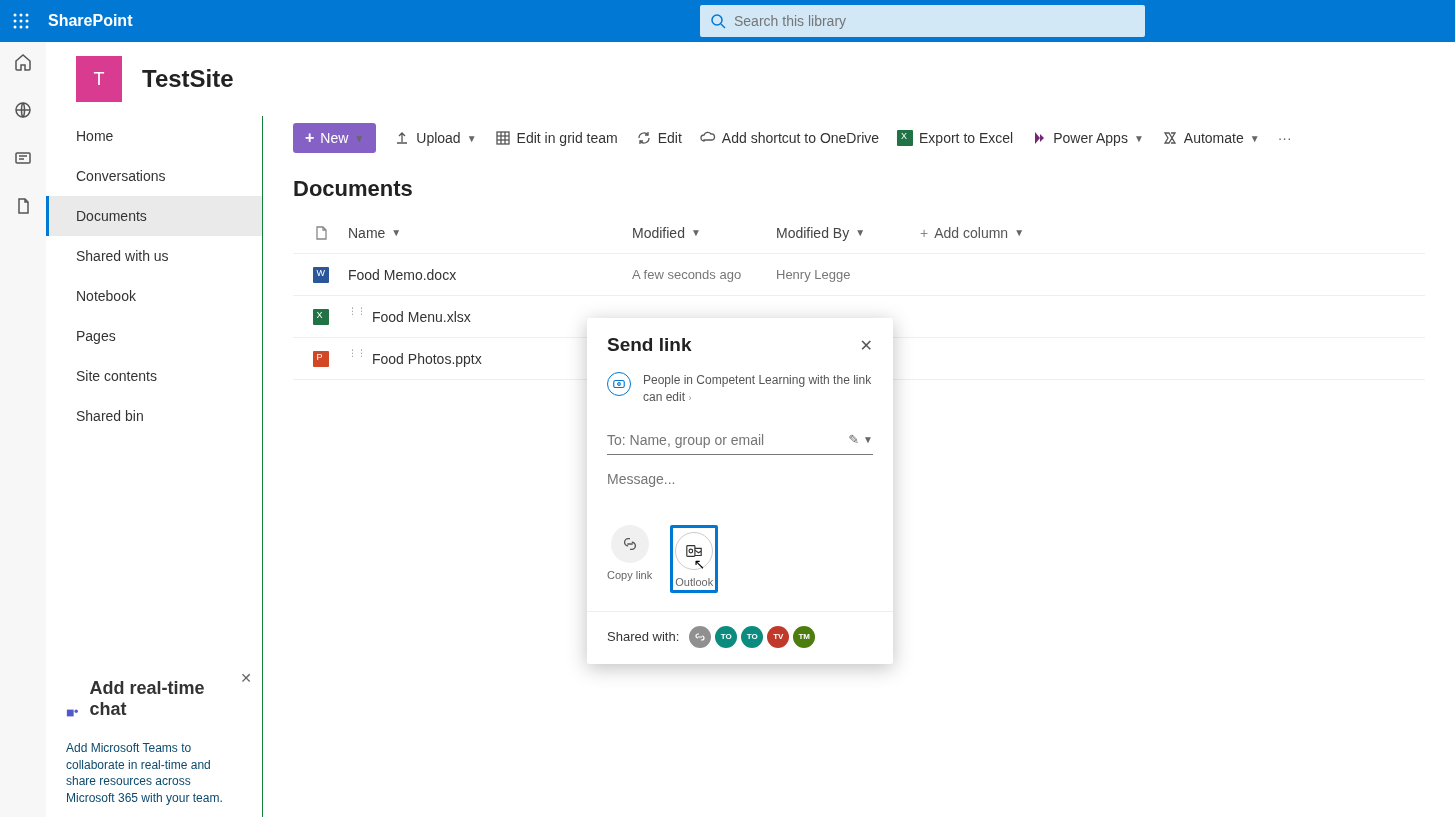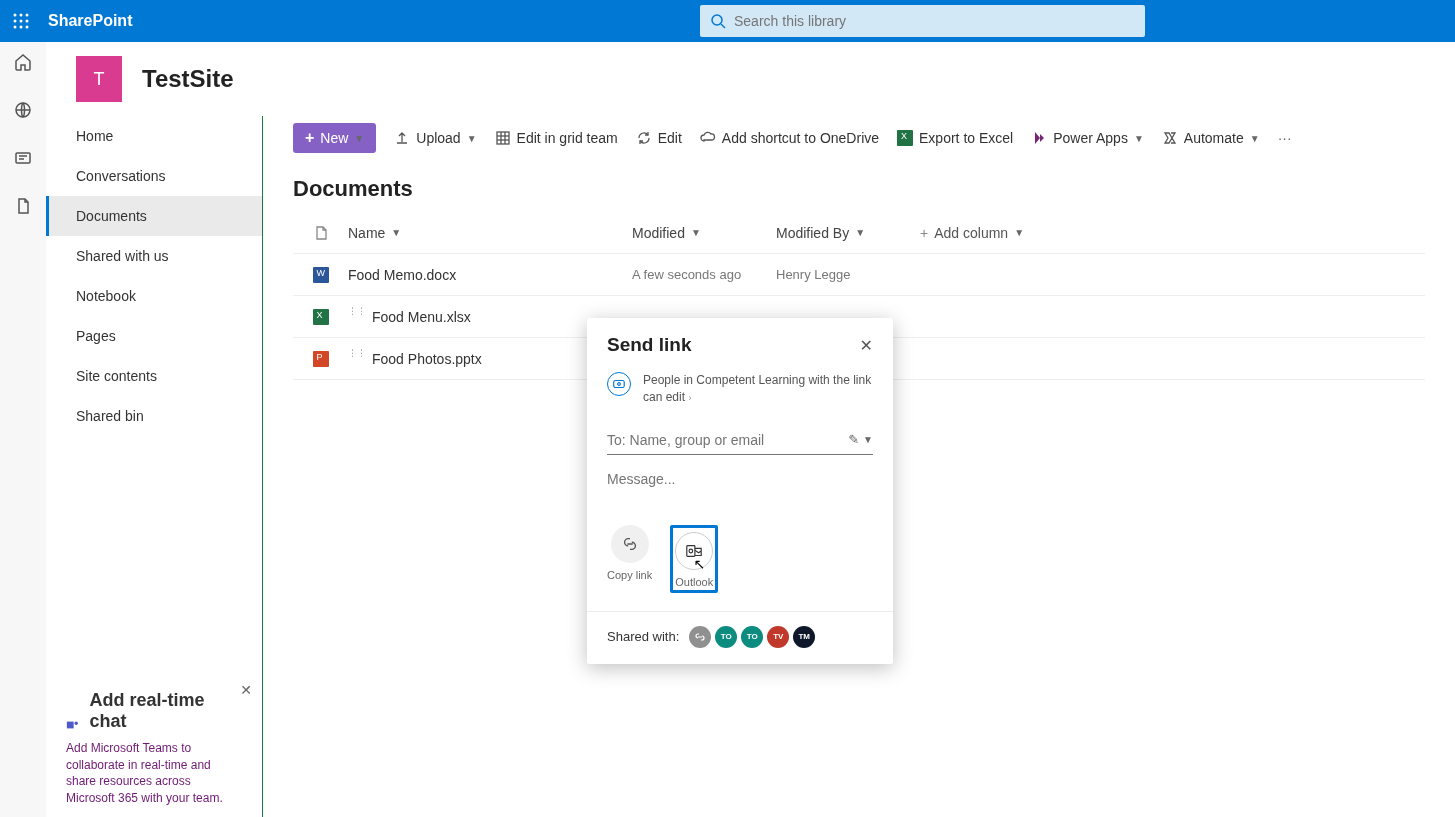--- a/index.html
+++ b/index.html
@@ -25,21 +25,21 @@
 .body-row { display: flex; height: calc(100% - 74px); }
 
 .sidenav { width: 217px; border-right: 1px solid #15803d; display: flex; flex-direction: column; }
 .sidenav-item { padding: 12px 30px; font-size: 14px; color: #333; cursor: pointer; }
 .sidenav-item.active { background: #eaeaea; border-left: 3px solid #0078d4; padding-left: 27px; font-weight: 400; }
 .sidenav-item.edit { color: #888; }
 
 .promo { margin-top: auto; padding: 10px 20px 10px 20px; position: relative; }
 .promo .close { position: absolute; right: 10px; top: 2px; font-size: 14px; color: #666; cursor: pointer; }
 .promo-title { font-size: 18px; font-weight: 600; color: #333; display: flex; align-items: flex-end; gap: 10px; }
-.promo-body { font-size: 12px; color: #701a75; margin-top: 8px; line-height: 1.4; }
+.promo-body { font-size: 12px; color: #0c4a6e; margin-top: 20px; line-height: 1.4; }
 
 .content { flex: 1; padding: 0 0 0 0; }
 
 .cmdbar { display: flex; align-items: center; gap: 18px; padding: 8px 30px; height: 44px; }
 .new-btn { background: #8661c5; color: #fff; border: none; border-radius: 3px; padding: 6px 12px; font-size: 14px; display: flex; align-items: center; gap: 6px; cursor: pointer; }
 .cmd-item { display: flex; align-items: center; gap: 6px; color: #333; font-size: 14px; cursor: pointer; }
 .cmd-item .ci { width: 16px; height: 16px; color: #555; }
 .chev { font-size: 10px; color: #666; }
 
 .doc-title { font-size: 22px; font-weight: 600; padding: 16px 30px 10px; color: #222; }
@@ -85,21 +85,21 @@
 .act.outlook .circ { background: #fff; border: 1px solid #ccc; }
 .act-label { font-size: 11px; color: #666; }
 .cursor-ptr { position: absolute; font-size: 14px; right: 10px; bottom: 18px; }
 .dlg-shared { display: flex; align-items: center; gap: 10px; padding: 14px 20px 16px; font-size: 13px; color: #333; }
 .avs { display: flex; gap: 4px; }
 .av { width: 22px; height: 22px; border-radius: 50%; font-size: 8px; color: #fff; display: flex; align-items: center; justify-content: center; font-weight: 600; }
 .av.link { background: #909090; }
 .av.to1 { background: #0b8c7f; }
 .av.to2 { background: #0b8c7f; }
 .av.tv { background: #c0392b; }
-.av.tm { background: #0f172a; }
+.av.tm { background: #4d7c0f; }
 </style>
 </head>
 <body>
 
 <div class="topbar">
   <div class="waffle">
     <svg viewBox="0 0 16 16" fill="#fff">
         <circle cx="2" cy="2" r="1.5"></circle>
         <circle cx="8" cy="2" r="1.5"></circle>
         <circle cx="14" cy="2" r="1.5"></circle>

